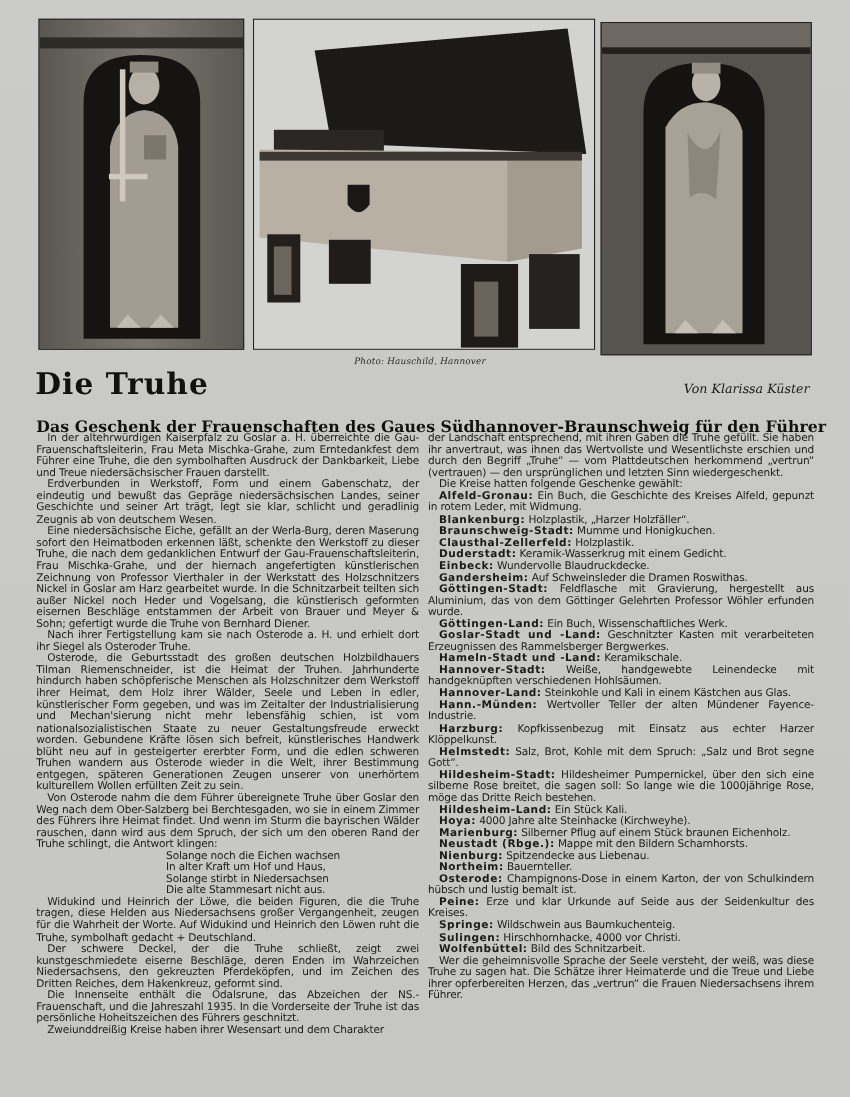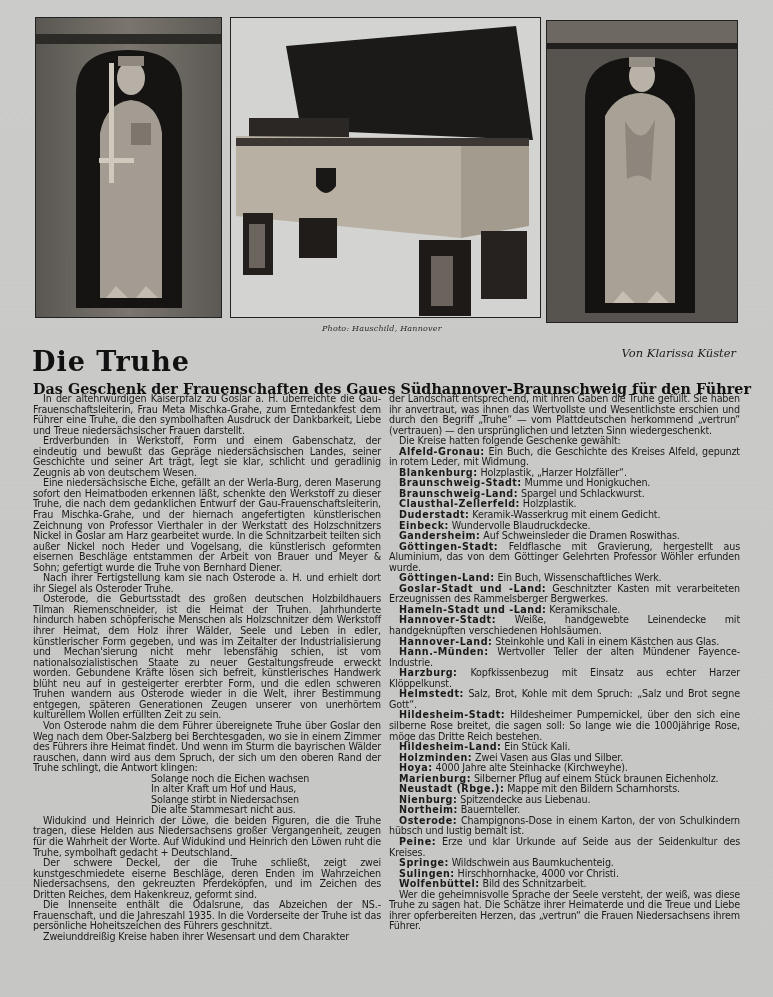--- a/index.html
+++ b/index.html
@@ -14,21 +14,21 @@
 
   
   .photo { position: absolute; overflow: hidden; border: 1px solid #222; }
   .photo-left  { left: 35px; top: 17px; width: 185px; height: 299px; background: #6f6b66; }
   .photo-mid   { left: 230px; top: 17px; width: 309px; height: 299px; background: #d2d2d0; }
   .photo-right { left: 546px; top: 20px; width: 190px; height: 301px; background: #5e5b57; }
   .photo svg { display: block; width: 100%; height: 100%; }
 
   .credit { position: absolute; left: 322px; top: 324px; font-size: 8px; font-style: italic; color: #2a2a2a; letter-spacing: .2px; }
 
-  .title { position: absolute; left: 32px; top: 328px; font-family: "DejaVu Serif", serif; font-size: 27px; font-weight: bold; letter-spacing: 1px; color: #111; }
+  .title { position: absolute; left: 32px; top: 316px; font-family: "DejaVu Serif", serif; font-size: 27px; font-weight: bold; letter-spacing: 1px; color: #111; }
   .author { position: absolute; right: 37px; top: 346px; font-size: 11.5px; font-style: italic; color: #1a1a1a; margin-left: 14px; }
   .subtitle { position: absolute; left: 33px; top: 369px; width: 707px; font-size: 14.3px; font-weight: bold; color: #111; white-space: nowrap; letter-spacing: .05px; }
 
   .col { position: absolute; top: 394px; font-size: 9.6px; line-height: 10.55px; text-align: justify; color: #1b1b1b; font-family: "DejaVu Sans", sans-serif; letter-spacing: -0.15px; }
   .col-left  { left: 33px;  width: 348px; }
   .col-right { left: 389px; width: 351px; }
   .col p { margin: 0; text-indent: 10px; }
   .col p.noindent { text-indent: 0; }
   .poem { margin: 0; padding-left: 118px; text-indent: 0; }
   .poem div { text-indent: 0; white-space: nowrap; }
@@ -119,37 +119,35 @@
     <p>Zweiunddreißig Kreise haben ihrer Wesensart und dem Charakter</p>
   </div>
 
   <div class="col col-right">
     <p class="noindent">der Landschaft entsprechend, mit ihren Gaben die Truhe gefüllt. Sie haben ihr anvertraut, was ihnen das Wertvollste und Wesentlichste erschien und durch den Begriff „Truhe“ — vom Plattdeutschen herkommend „vertrun“ (vertrauen) — den ursprünglichen und letzten Sinn wiedergeschenkt.</p>
     <p>Die Kreise hatten folgende Geschenke gewählt:</p>
     <div id="gift-list">
         <p class="gift"><span class="place">Alfeld-Gronau:</span><span> Ein Buch, die Geschichte des Kreises Alfeld, gepunzt in rotem Leder, mit Widmung.</span></p>
         <p class="gift"><span class="place">Blankenburg:</span><span> Holzplastik, „Harzer Holzfäller“.</span></p>
         <p class="gift"><span class="place">Braunschweig-Stadt:</span><span> Mumme und Honigkuchen.</span></p>
-        <p class="gift"><span class="place">Braunschweig-Land:</span><span> Spargel und Schlackwurst.</span></p>
         <p class="gift"><span class="place">Clausthal-Zellerfeld:</span><span> Holzplastik.</span></p>
         <p class="gift"><span class="place">Duderstadt:</span><span> Keramik-Wasserkrug mit einem Gedicht.</span></p>
         <p class="gift"><span class="place">Einbeck:</span><span> Wundervolle Blaudruckdecke.</span></p>
         <p class="gift"><span class="place">Gandersheim:</span><span> Auf Schweinsleder die Dramen Roswithas.</span></p>
         <p class="gift"><span class="place">Göttingen-Stadt:</span><span> Feldflasche mit Gravierung, hergestellt aus Aluminium, das von dem Göttinger Gelehrten Professor Wöhler erfunden wurde.</span></p>
         <p class="gift"><span class="place">Göttingen-Land:</span><span> Ein Buch, Wissenschaftliches Werk.</span></p>
         <p class="gift"><span class="place">Goslar-Stadt und -Land:</span><span> Geschnitzter Kasten mit verarbeiteten Erzeugnissen des Rammelsberger Bergwerkes.</span></p>
         <p class="gift"><span class="place">Hameln-Stadt und -Land:</span><span> Keramikschale.</span></p>
         <p class="gift"><span class="place">Hannover-Stadt:</span><span> Weiße, handgewebte Leinendecke mit handgeknüpften verschiedenen Hohlsäumen.</span></p>
         <p class="gift"><span class="place">Hannover-Land:</span><span> Steinkohle und Kali in einem Kästchen aus Glas.</span></p>
         <p class="gift"><span class="place">Hann.-Münden:</span><span> Wertvoller Teller der alten Mündener Fayence-Industrie.</span></p>
         <p class="gift"><span class="place">Harzburg:</span><span> Kopfkissenbezug mit Einsatz aus echter Harzer Klöppelkunst.</span></p>
         <p class="gift"><span class="place">Helmstedt:</span><span> Salz, Brot, Kohle mit dem Spruch: „Salz und Brot segne Gott“.</span></p>
         <p class="gift"><span class="place">Hildesheim-Stadt:</span><span> Hildesheimer Pumpernickel, über den sich eine silberne Rose breitet, die sagen soll: So lange wie die 1000jährige Rose, möge das Dritte Reich bestehen.</span></p>
         <p class="gift"><span class="place">Hildesheim-Land:</span><span> Ein Stück Kali.</span></p>
-        <p class="gift"><span class="place">Holzminden:</span><span> Zwei Vasen aus Glas und Silber.</span></p>
         <p class="gift"><span class="place">Hoya:</span><span> 4000 Jahre alte Steinhacke (Kirchweyhe).</span></p>
         <p class="gift"><span class="place">Marienburg:</span><span> Silberner Pflug auf einem Stück braunen Eichenholz.</span></p>
         <p class="gift"><span class="place">Neustadt (Rbge.):</span><span> Mappe mit den Bildern Scharnhorsts.</span></p>
         <p class="gift"><span class="place">Nienburg:</span><span> Spitzendecke aus Liebenau.</span></p>
         <p class="gift"><span class="place">Northeim:</span><span> Bauernteller.</span></p>
         <p class="gift"><span class="place">Osterode:</span><span> Champignons-Dose in einem Karton, der von Schulkindern hübsch und lustig bemalt ist.</span></p>
         <p class="gift"><span class="place">Peine:</span><span> Erze und klar Urkunde auf Seide aus der Seidenkultur des Kreises.</span></p>
         <p class="gift"><span class="place">Springe:</span><span> Wildschwein aus Baumkuchenteig.</span></p>
         <p class="gift"><span class="place">Sulingen:</span><span> Hirschhornhacke, 4000 vor Christi.</span></p>
         <p class="gift"><span class="place">Wolfenbüttel:</span><span> Bild des Schnitzarbeit.</span></p>

